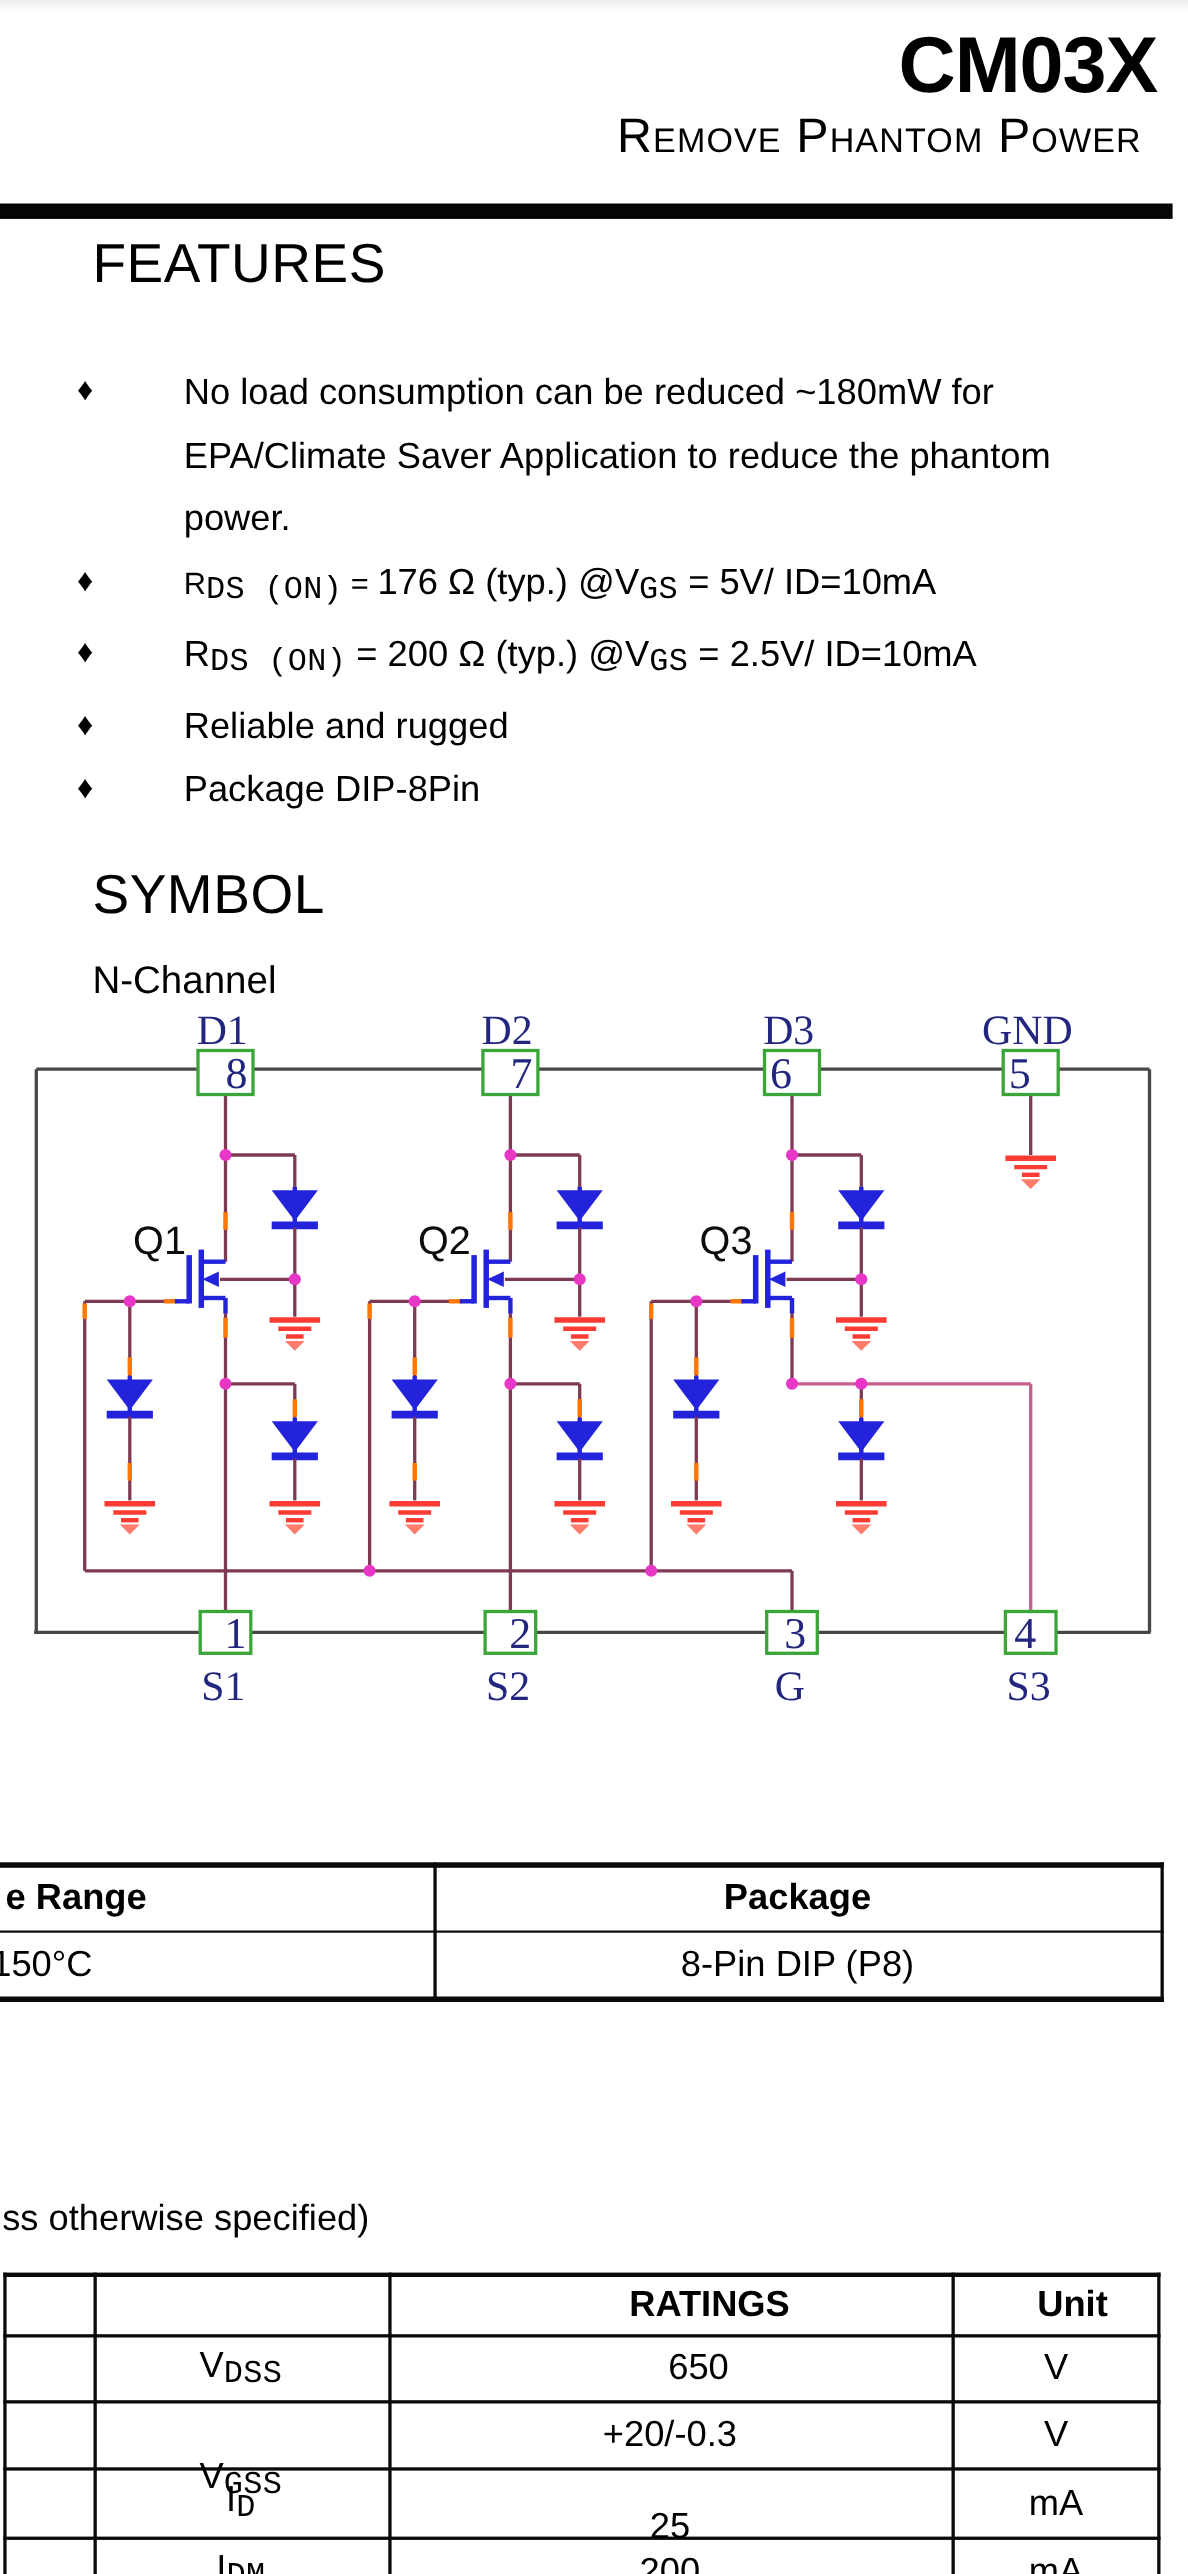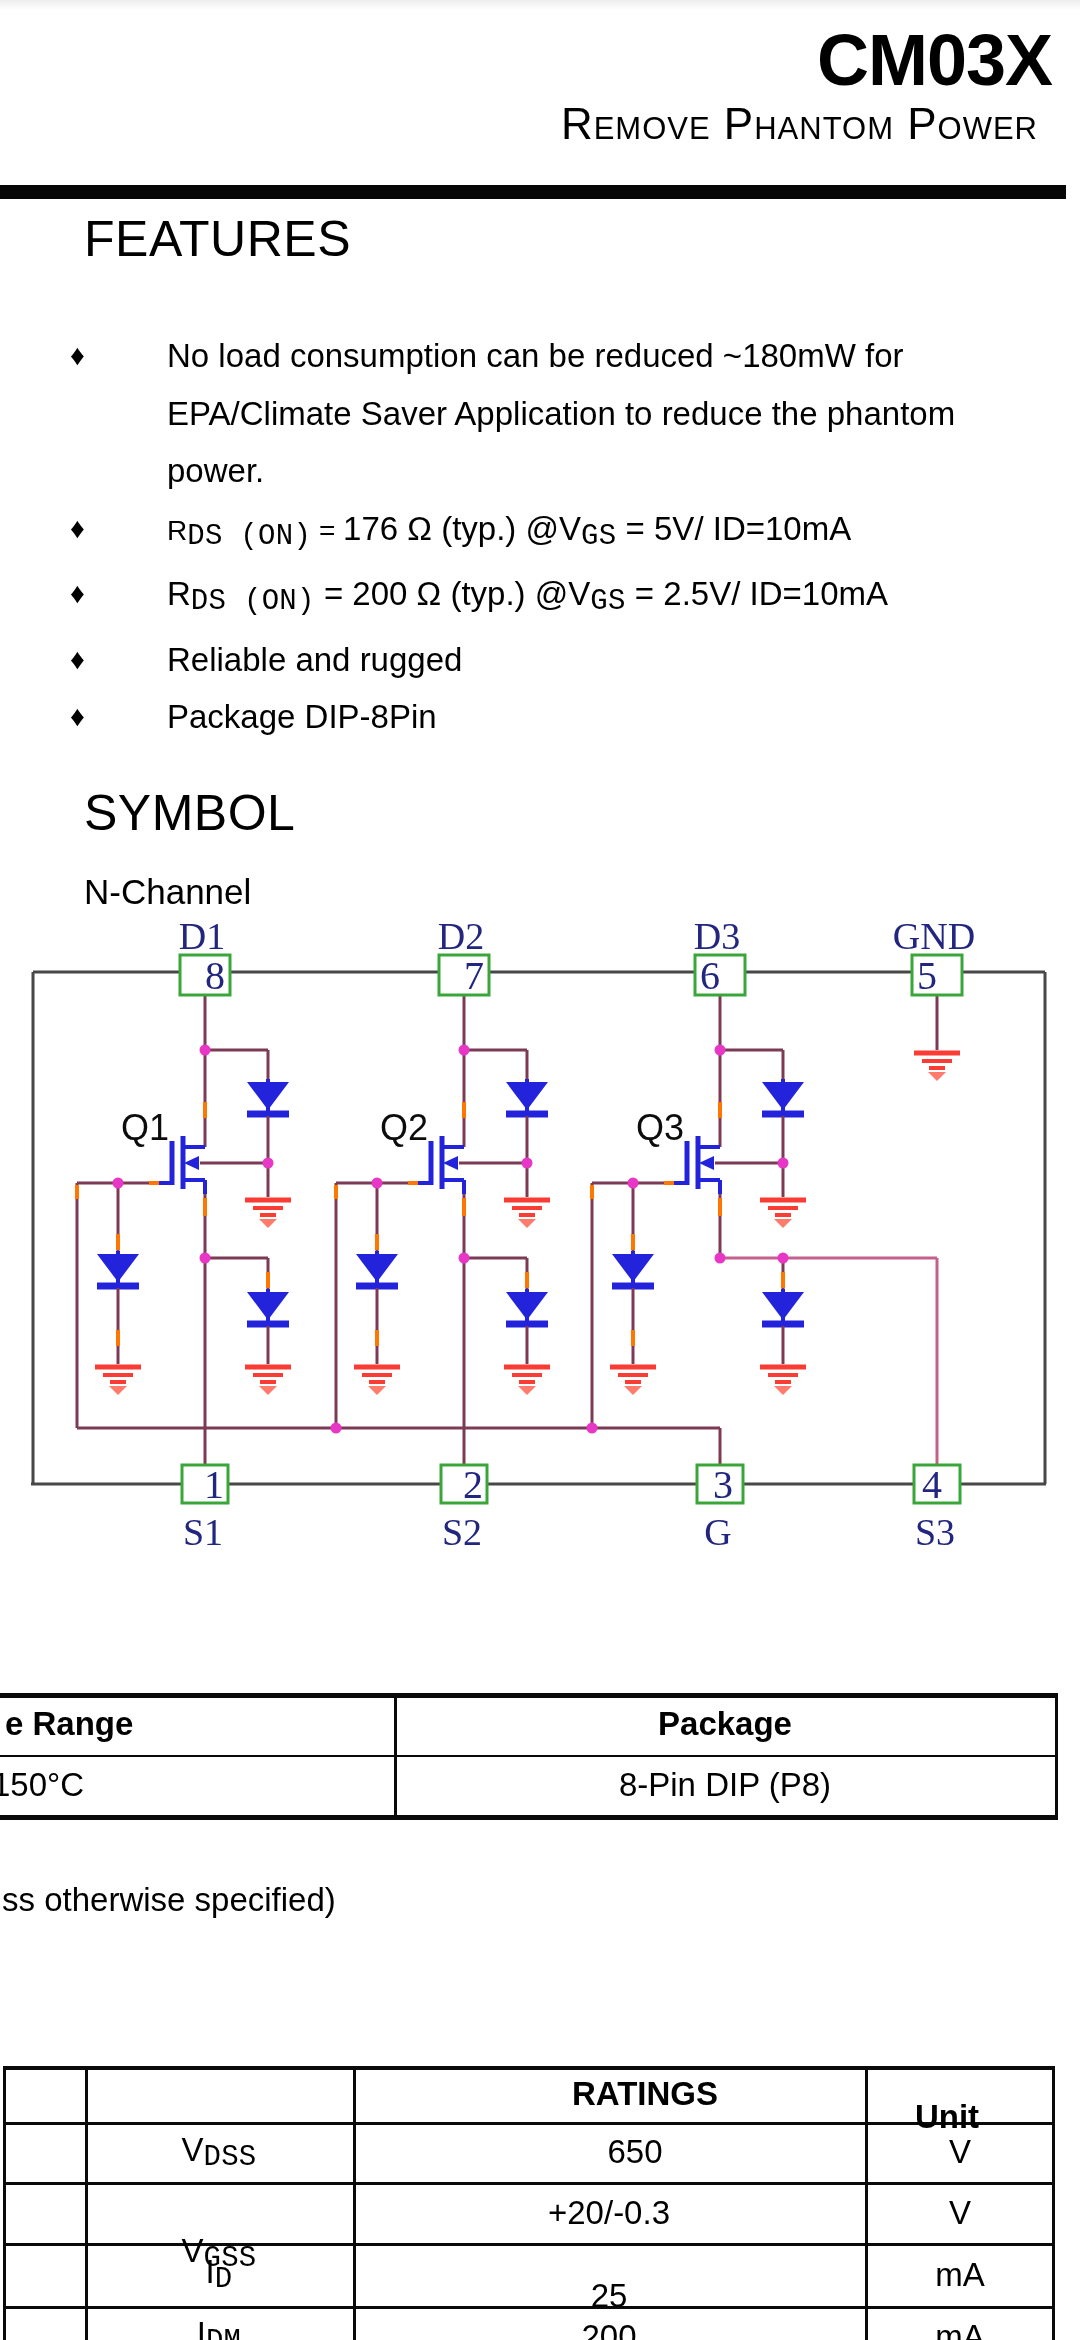--- a/index.html
+++ b/index.html
@@ -17,21 +17,21 @@
   #channel-label{left:84px;top:872px;font-size:35px;line-height:40px;}
   #features-list{left:0;top:327px;width:1080px;}
   .feature-bullet-item{position:relative;padding-left:167px;font-size:33px;line-height:57.5px;}
   .bullet-diamond{position:absolute;left:70px;top:0;font-size:29px;line-height:57.5px;}
   .seg-s{font-size:29px;vertical-align:-4px;letter-spacing:0.3px;font-family:Liberation Mono, monospace;}
   .seg-m{font-size:28px;}
   .tline{position:absolute;background:#0a0a0a;}
   .cell{position:absolute;display:flex;align-items:center;font-size:33px;}
   .cell.center{justify-content:center;}
   .cell.bold{font-weight:bold;}
-  #note-text{left:2px;top:1880px;font-size:33px;line-height:40px;}
+  #note-text{left:2px;top:1996px;font-size:33px;line-height:40px;}
   #schematic{position:absolute;left:0;top:920px;}
   text{font-family:"Liberation Sans","DejaVu Sans",sans-serif;}
   .serifnavy{font-family:"Liberation Serif","DejaVu Serif",serif;}
 </style>
 </head>
 <body>
 
 <div id="page">
   <div class="abs" id="top-fade"></div>
 
@@ -288,21 +288,21 @@
       <div class="tline" style="left: 3px; top: 2122px; width: 1052px; height: 3px;"></div>
       <div class="tline" style="left: 3px; top: 2182px; width: 1052px; height: 3px;"></div>
       <div class="tline" style="left: 3px; top: 2243px; width: 1052px; height: 3px;"></div>
       <div class="tline" style="left: 3px; top: 2306px; width: 1052px; height: 3px;"></div>
       <div class="tline" style="left: 3px; top: 2066px; width: 3px; height: 279px;"></div>
       <div class="tline" style="left: 85px; top: 2066px; width: 3px; height: 279px;"></div>
       <div class="tline" style="left: 353px; top: 2066px; width: 3px; height: 279px;"></div>
       <div class="tline" style="left: 865px; top: 2066px; width: 3px; height: 279px;"></div>
       <div class="tline" style="left: 1052px; top: 2066px; width: 3px; height: 279px;"></div>
       <div class="cell center bold" style="left: 353px; top: 2066px; width: 512px; height: 56px; margin-left: 36px;">RATINGS</div>
-      <div class="cell center bold" style="left: 865px; top: 2066px; width: 164px; height: 56px; margin-top: 23px;">Unit</div>
+      <div class="cell center bold" style="left: 893px; top: 2066px; width: 164px; height: 56px;">Unit</div>
       <div class="cell center" style="left: 85px; top: 2122px; width: 268px; height: 60px;">
         <span><span>V</span><span class="seg-s">DSS</span></span>
       </div>
       <div class="cell center" style="left: 353px; top: 2122px; width: 564px; height: 60px;">650</div>
       <div class="cell center" style="left: 865px; top: 2122px; width: 190px; height: 60px;">V</div>
       <div class="cell center" style="left: 85px; top: 2182px; width: 268px; height: 61px; margin-top: 41px;">
         <span><span>V</span><span class="seg-s">GSS</span></span>
       </div>
       <div class="cell center" style="left: 353px; top: 2182px; width: 512px; height: 61px;">+20/-0.3</div>
       <div class="cell center" style="left: 865px; top: 2182px; width: 190px; height: 61px;">V</div>

